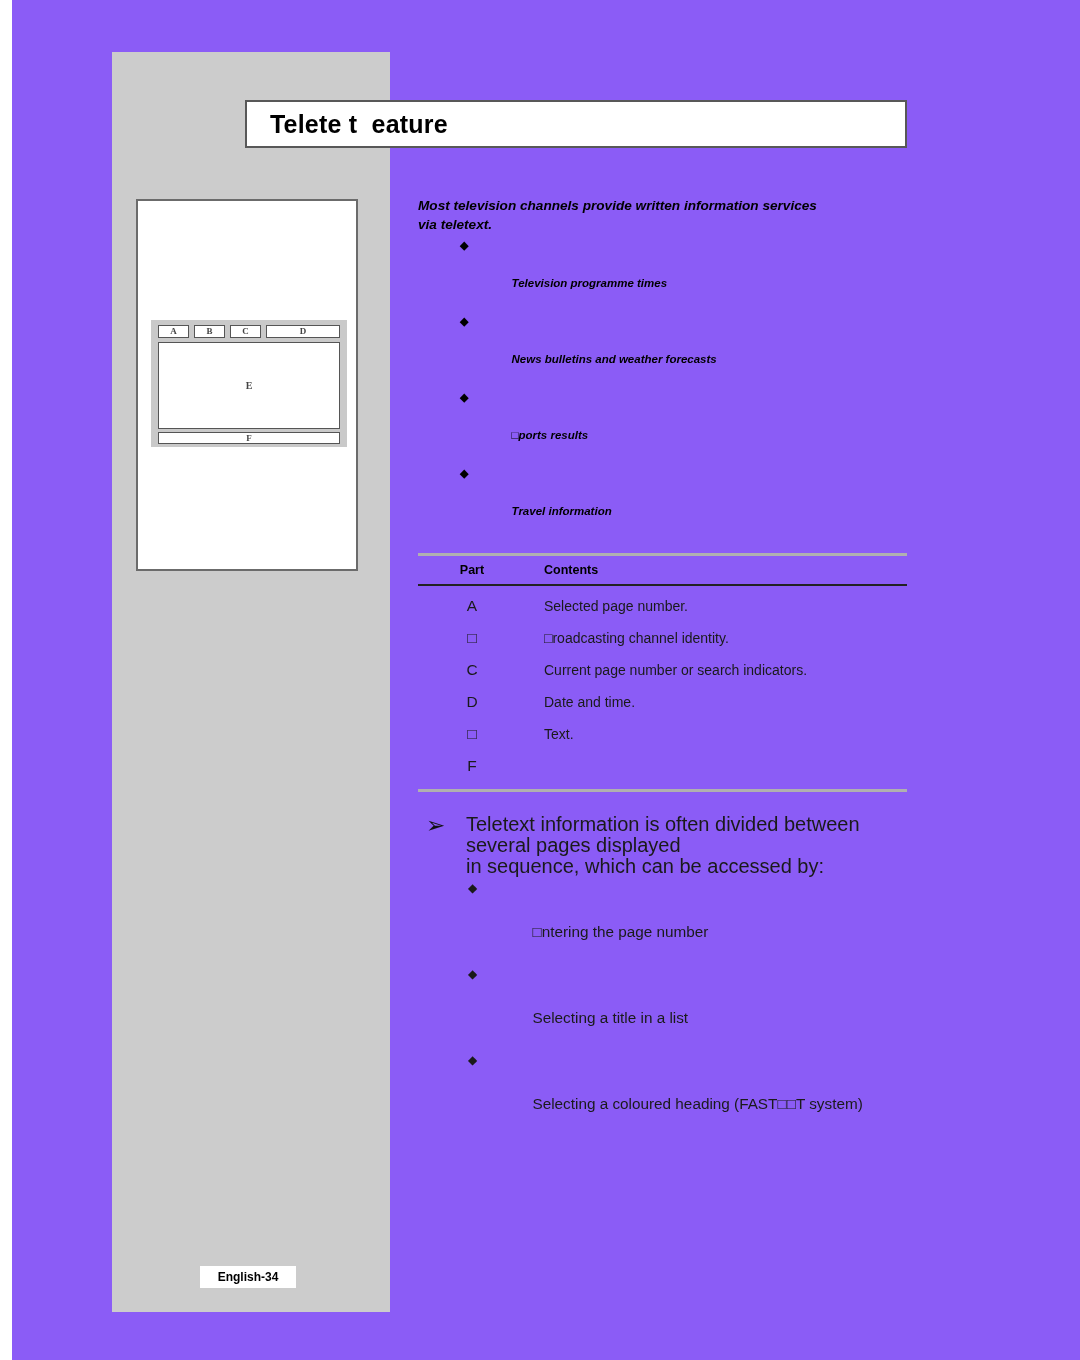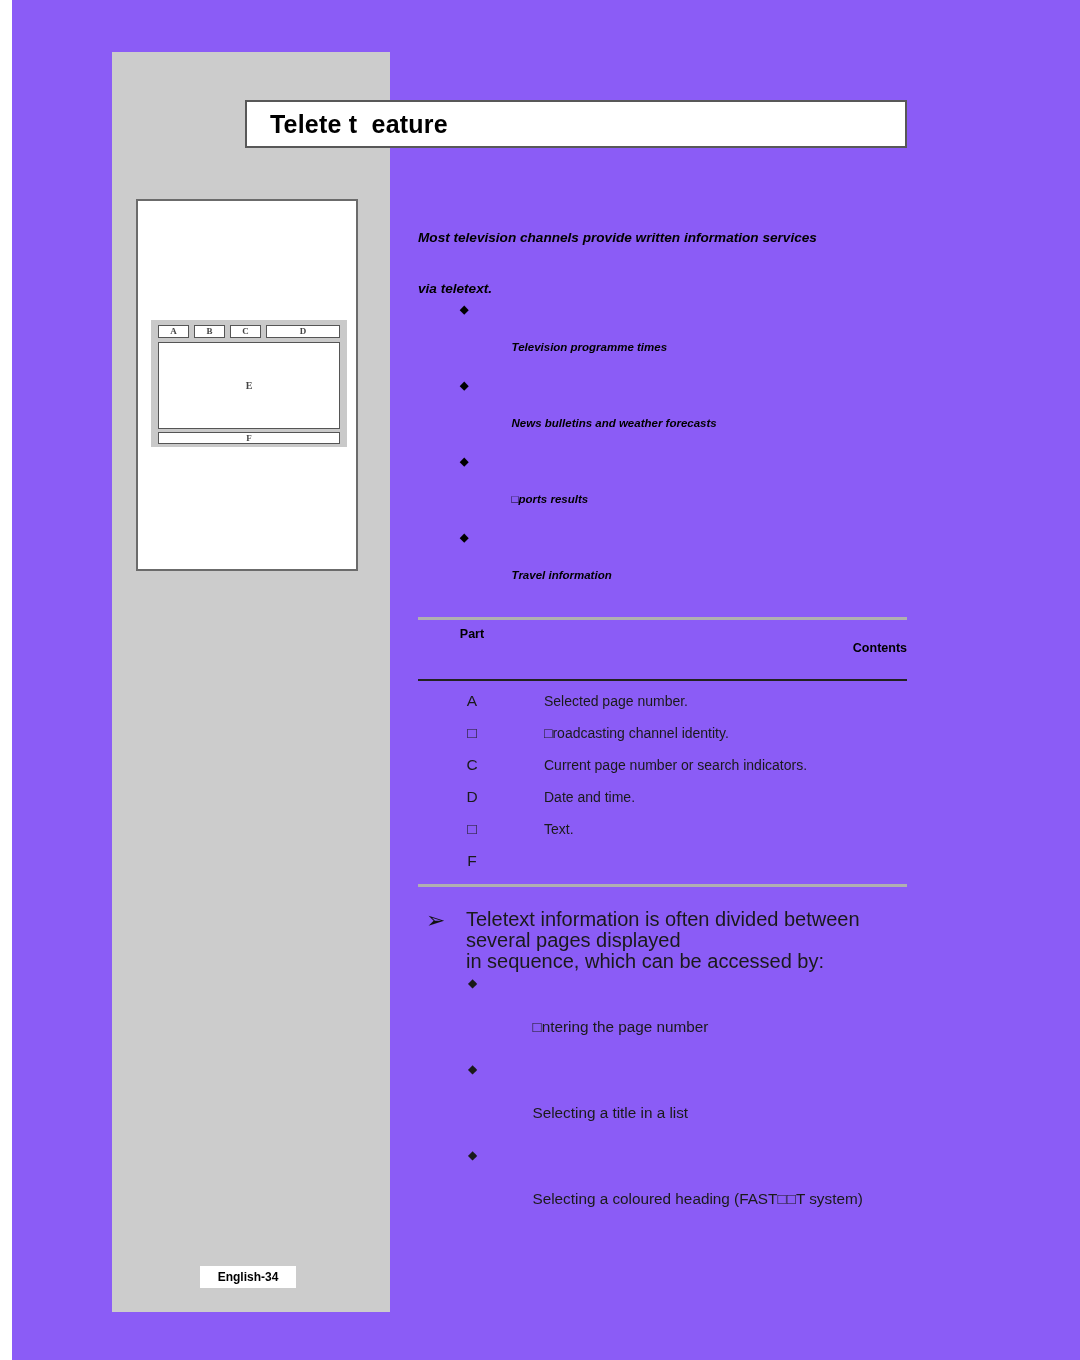--- a/index.html
+++ b/index.html
@@ -148,21 +148,21 @@
     width: 500px;
   }
 
   .intro {
     font-size: 13.6px;
     font-style: italic;
     font-weight: bold;
     line-height: 19px;
     color: #000000;
   }
-  .intro-line { white-space: pre-wrap; margin-top: 32px; }
+  .intro-line { white-space: pre-wrap; }
 
   ul.bullets-italic {
     list-style: none;
     margin: 2px 0 0 0;
     padding: 0;
   }
   ul.bullets-italic li {
     font-size: 11.5px;
     font-style: italic;
     font-weight: bold;
@@ -199,22 +199,21 @@
     background: #b0b0b0;
     width: 100%;
   }
   .rule-black {
     height: 2px;
     background: #222222;
     width: 100%;
   }
   .thead-row {
     display: flex;
-    padding: 7px 0 24px 0;
-    flex-direction: column;
+    padding: 7px 0 7px 0;
   }
   .thead-row .c-part {
     width: 108px;
     text-align: center;
     font-size: 12.5px;
     font-weight: bold;
     color: #000;
   }
   .thead-row .c-contents {
     font-size: 12.5px;

